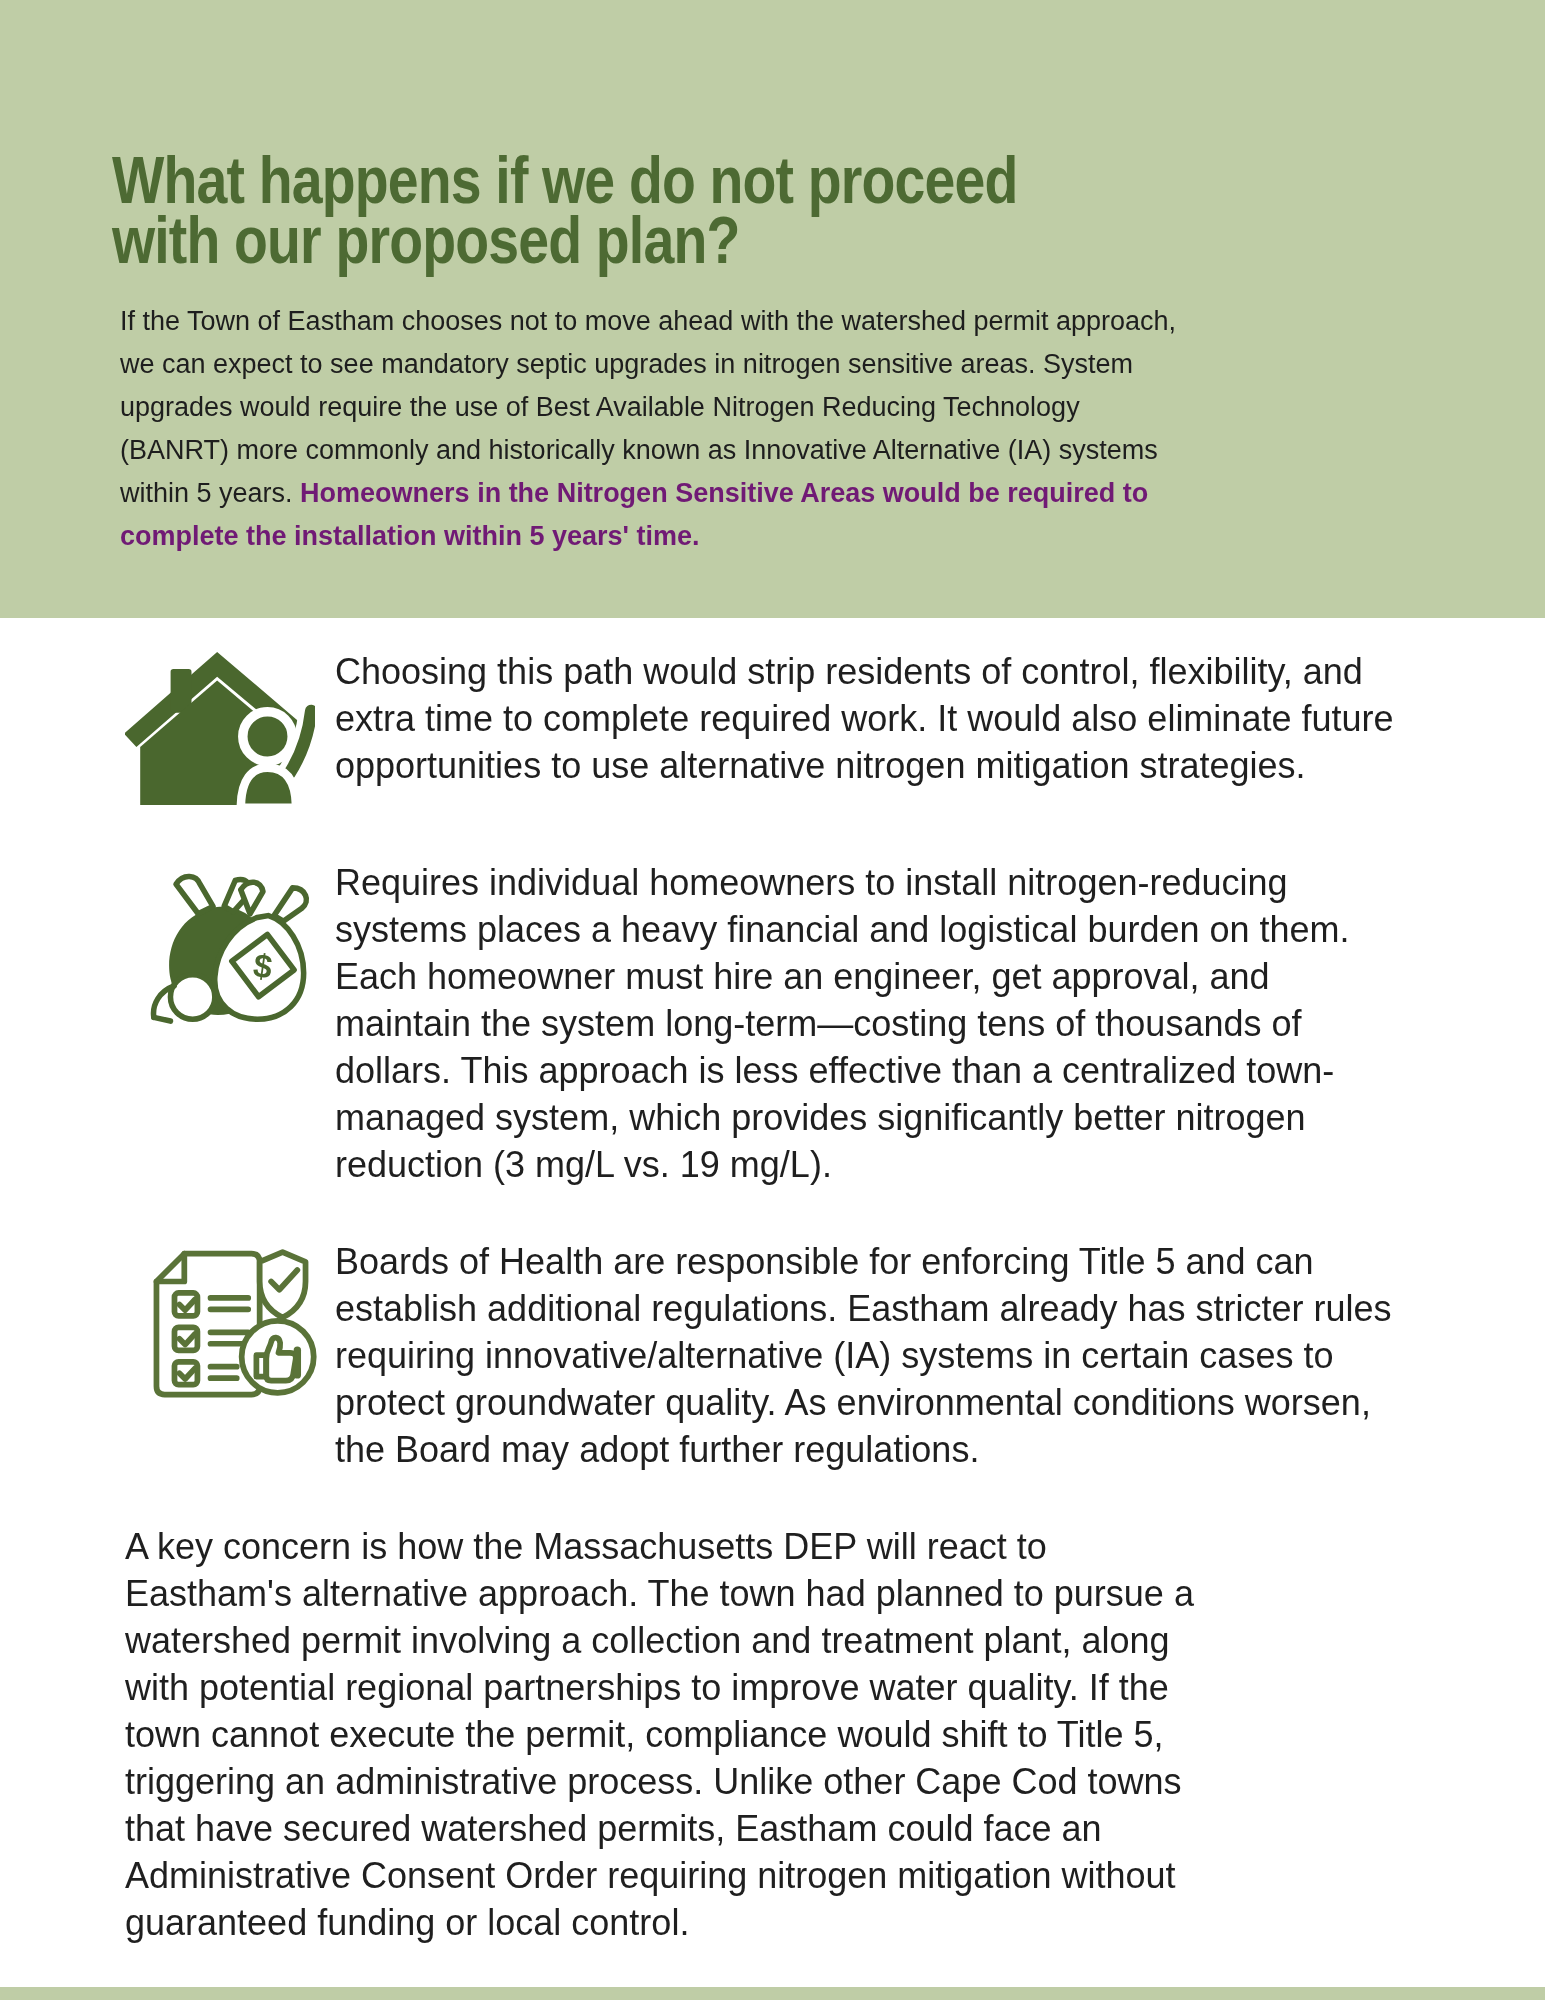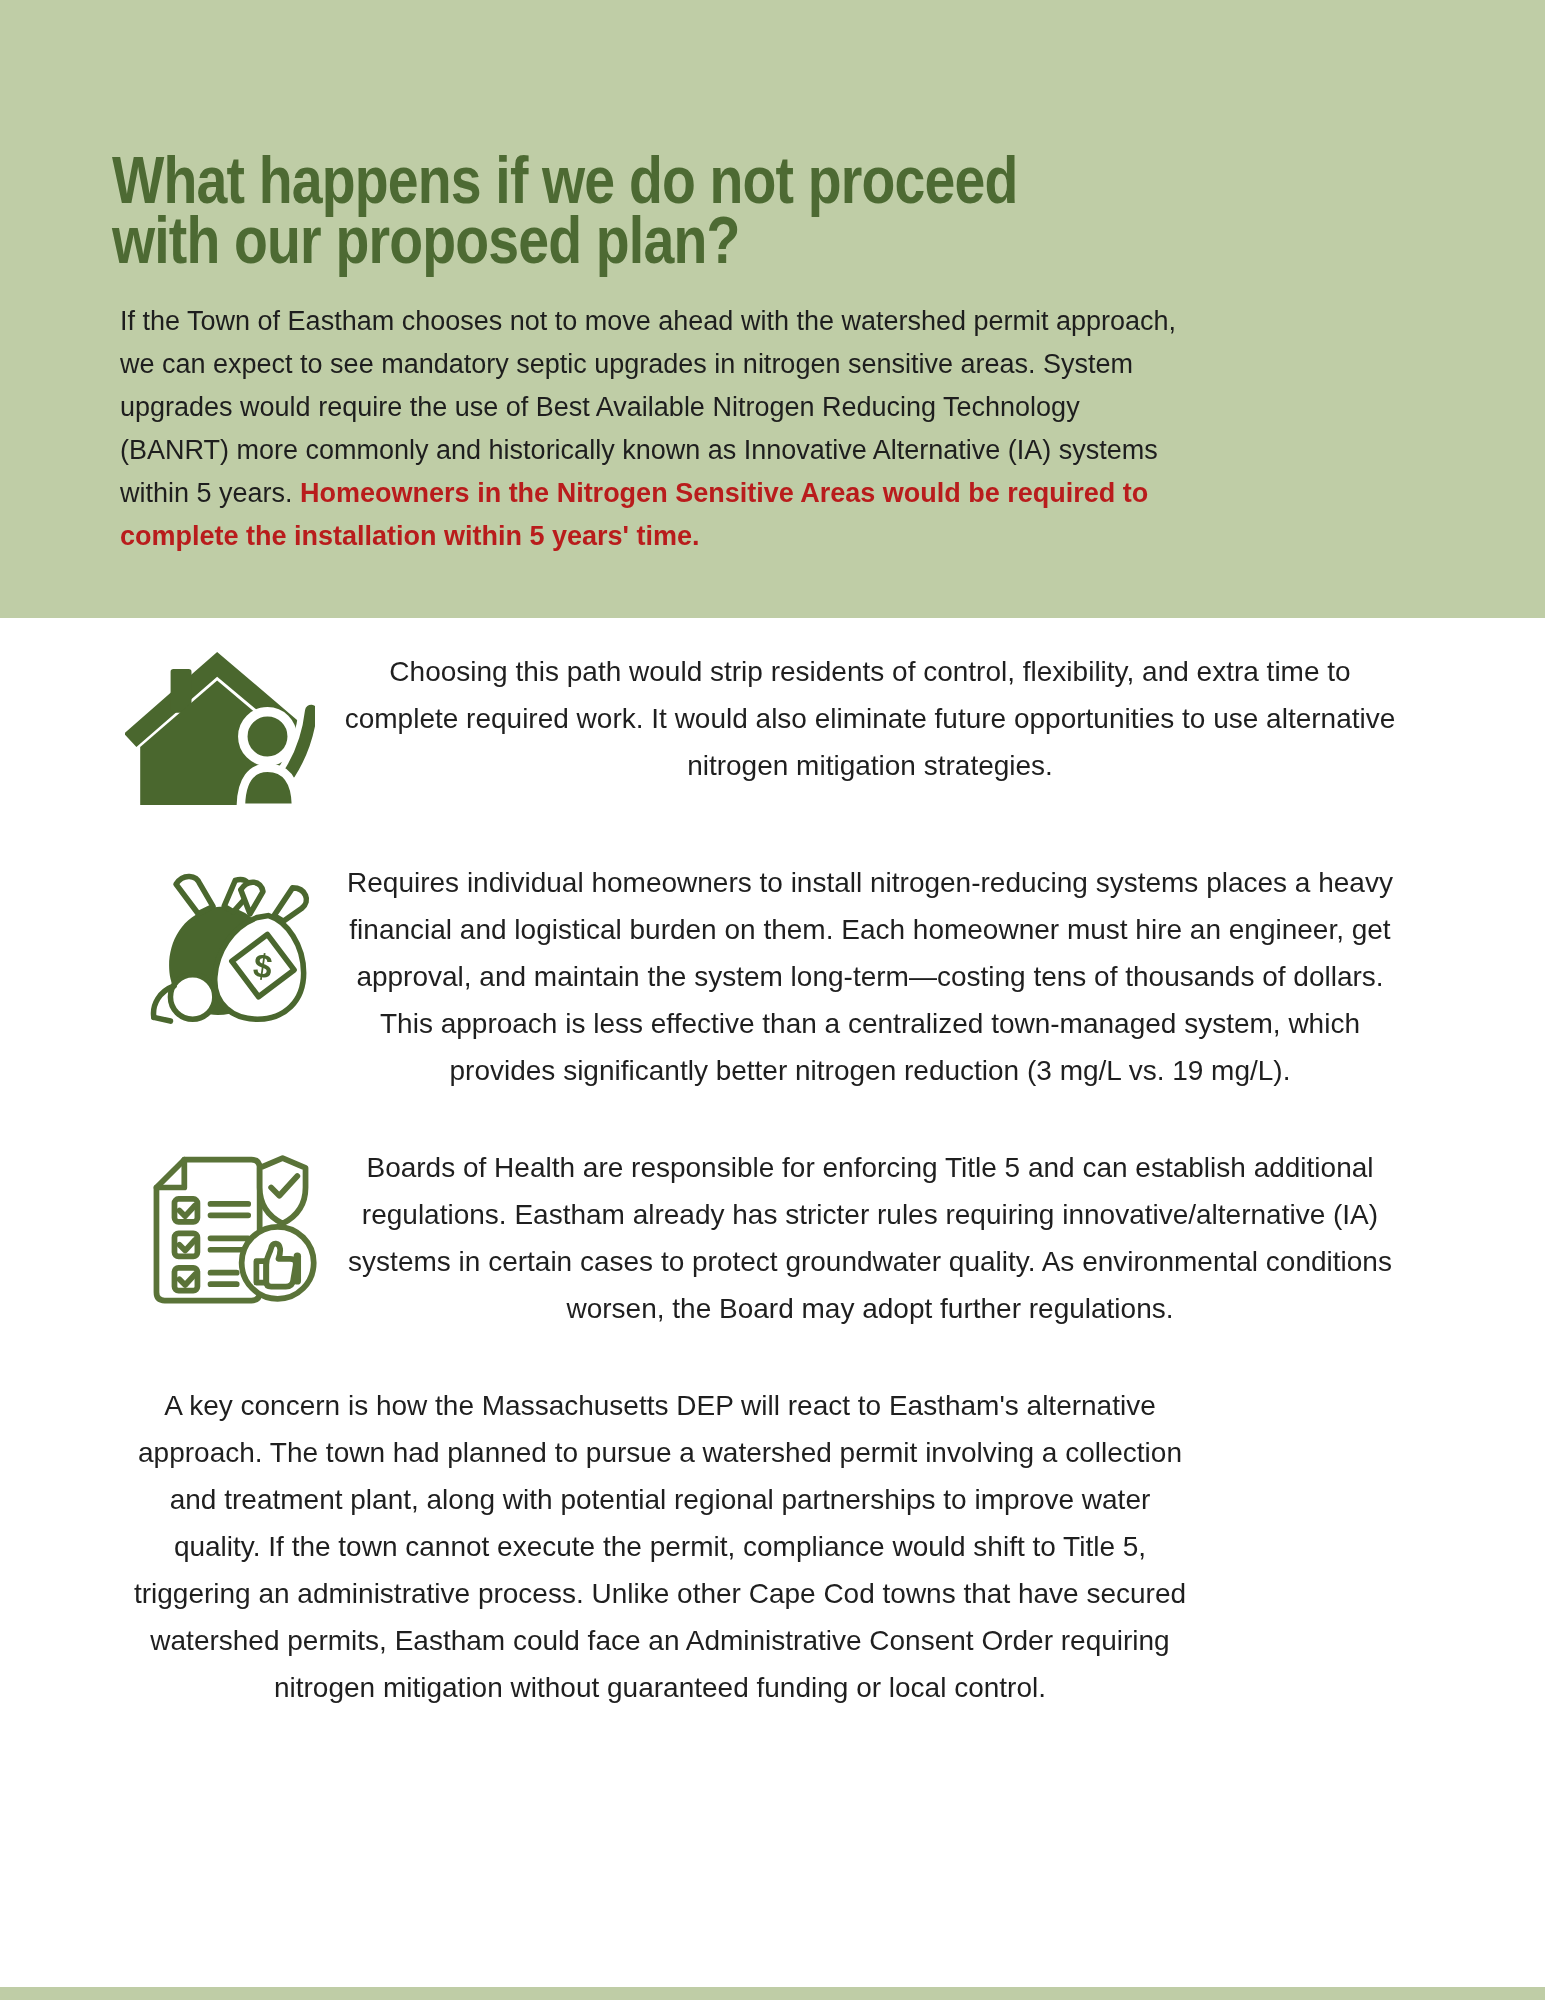--- a/index.html
+++ b/index.html
@@ -28,32 +28,31 @@
     transform-origin:0 50%;
     white-space:nowrap;
   }
   .intro{
     margin:30px 0 0 8px;
     font-size:27px;
     line-height:43px;
     max-width:1075px;
     color:#1e1e1e;
   }
-  .intro strong{color:#b91c1c;}
+  .intro strong{color:#701a75;}
   
   .content{padding:30px 140px 0 125px;}
   .item{display:flex;align-items:flex-start;margin-bottom:50px;}
   .icon-cell{flex:0 0 210px;width:210px;}
   .item-text{
     margin:0;
-    font-size:28px;
+    font-size:36px;
     line-height:47px;
     max-width:1070px;
     color:#1f1f1f;
-    text-align:center;
   }
   .icon-money{margin-left:14px;}
   .icon-check{margin-left:20px;margin-top:4px;}
   .icon-dep{margin-left:36px;margin-top:4px;}
   
   .footer-bar{
     position:absolute;left:0;bottom:0;
     width:100%;height:13px;
     background:#bfcda6;
   }

